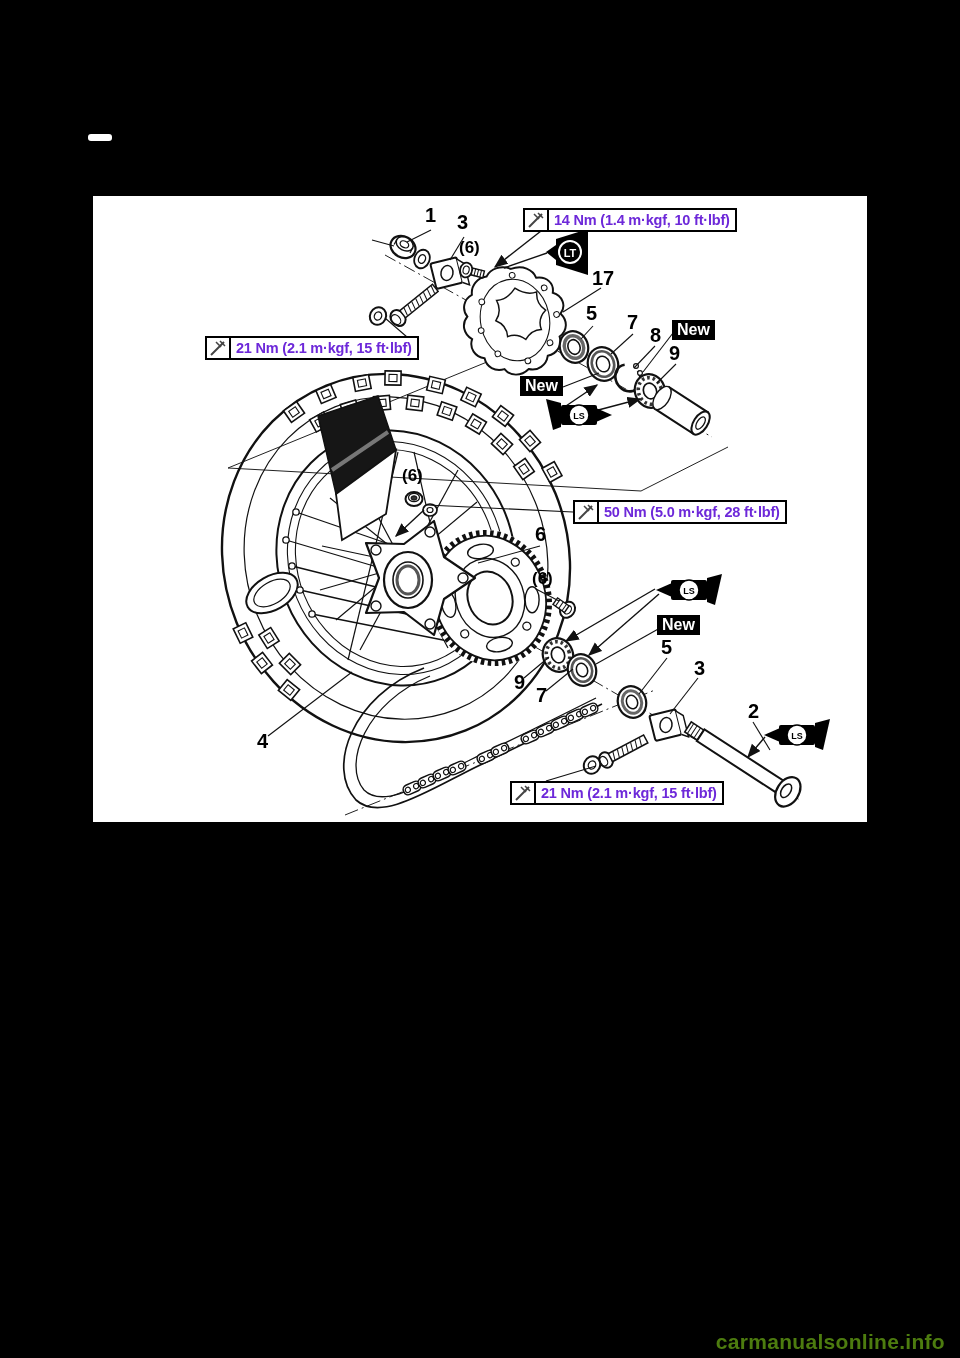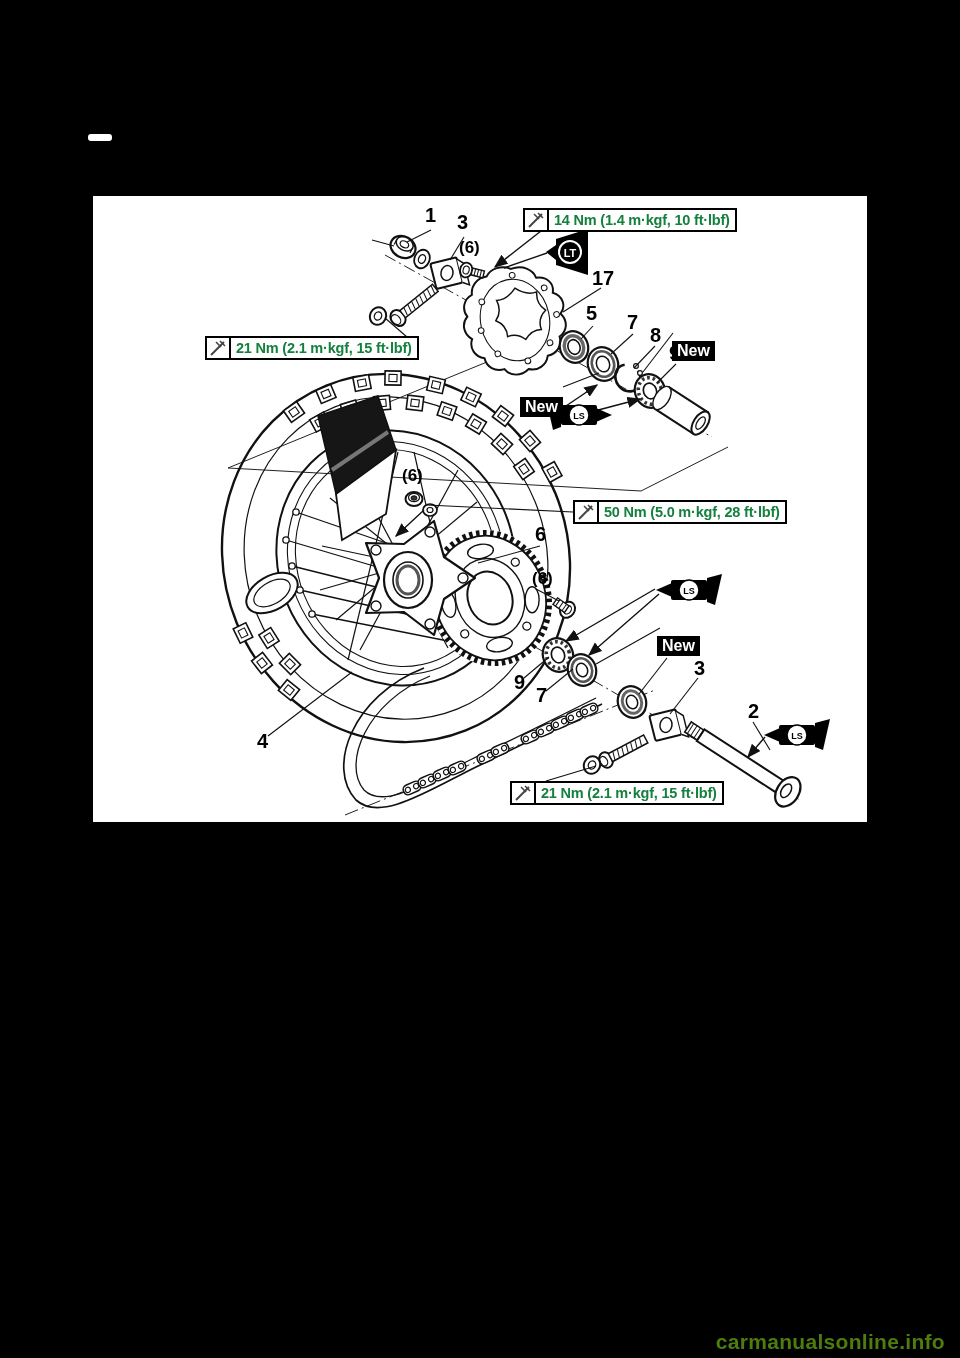--- a/index.html
+++ b/index.html
@@ -4,25 +4,25 @@
 <style>
   html,body{margin:0;padding:0;background:#000;}
   #stage{position:relative;width:960px;height:1358px;background:#000;overflow:hidden;
          font-family:"Liberation Sans",sans-serif;}
   svg{display:block;}
   #art{position:absolute;left:0;top:0;}
   .tq{position:absolute;display:flex;align-items:stretch;background:#fff;border:2px solid #000;
       height:20px;z-index:5;}
   .tq .ic{width:22px;border-right:2px solid #000;display:flex;align-items:center;justify-content:center;}
   .tq .tx{padding:0 5px;white-space:nowrap;font-weight:bold;font-size:14.5px;line-height:20px;
-          letter-spacing:-0.2px;color:#15803d;}
+          letter-spacing:-0.2px;color:#6d28d9;}
   .co{position:absolute;font-weight:bold;font-size:20px;color:#000;z-index:5;line-height:1;}
   .co.paren{font-size:17px;}
   .newb{position:absolute;background:#000;color:#fff;font-weight:bold;font-size:16px;
-        line-height:20px;padding:0 5px;z-index:5;margin-top:21px;}
+        line-height:20px;padding:0 5px;z-index:5;}
   .wm{position:absolute;right:15px;top:1330px;color:#4d7c0f;font-weight:bold;font-size:21px;
       letter-spacing:0.3px;z-index:6;}
   .mark{position:absolute;left:88px;top:134px;width:24px;height:7px;background:#fff;
         border-radius:3px;z-index:2;}
 </style>
 </head>
 <body>
 
 <div id="stage">
 

